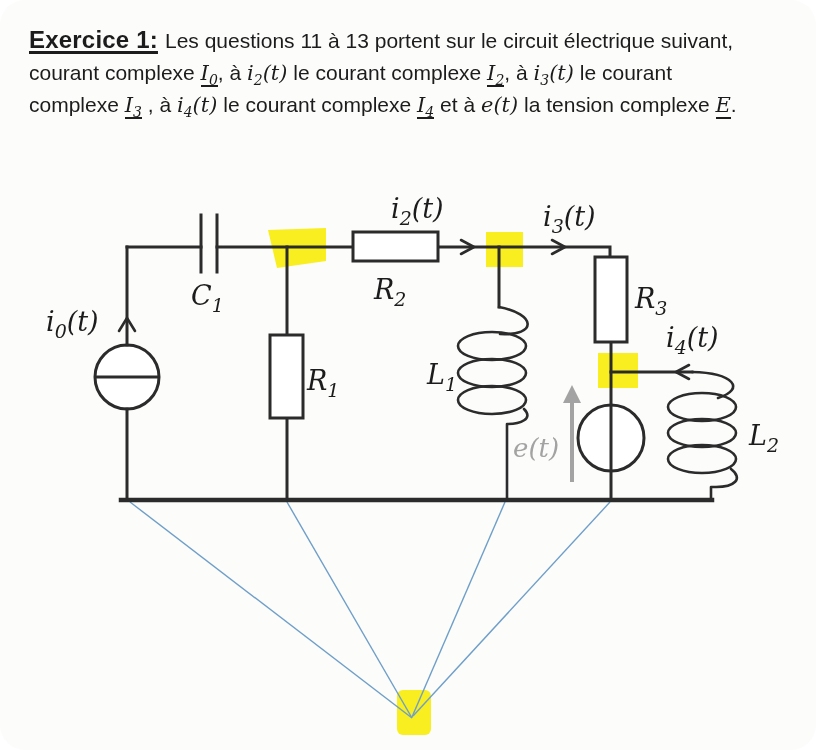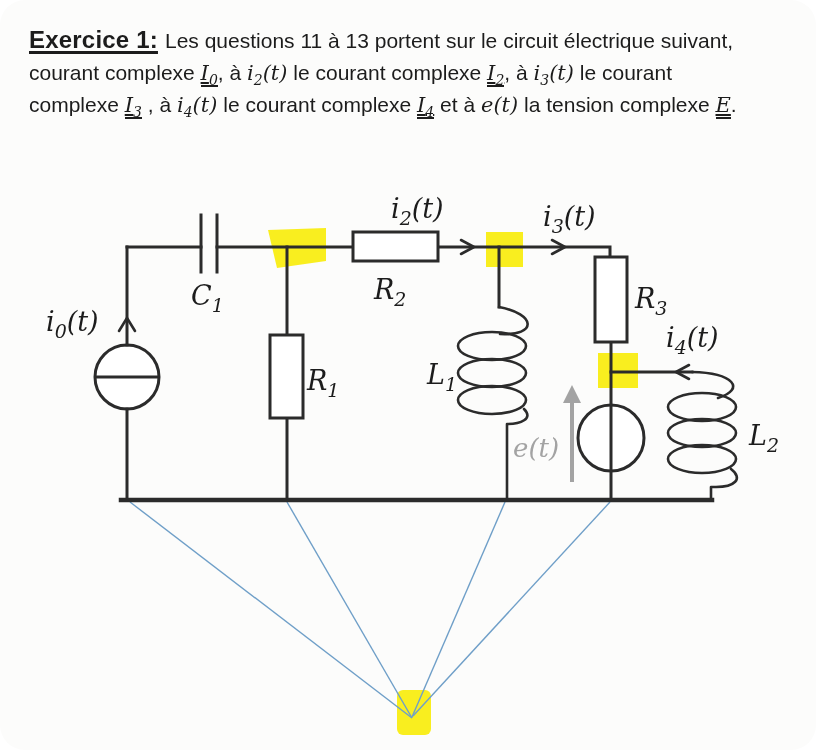--- a/index.html
+++ b/index.html
@@ -22,21 +22,21 @@
     text-decoration-thickness:2.5px;
     text-underline-offset:3px;
     margin-right:7px;
   }
   .seg-normal{font-family:"Liberation Sans",sans-serif;}
   .seg-math,.seg-math-underline{
     font-family:"DejaVu Serif","Liberation Serif",serif;
     font-style:italic;font-size:21px;
   }
   .seg-math sub,.seg-math-underline sub{font-size:14px;line-height:0;}
-  .seg-math-underline{border-bottom:2px solid currentColor;text-decoration:underline;}
+  .seg-math-underline{border-bottom:2px solid currentColor;}
   svg.circuit{position:absolute;left:0;top:0;}
   .wire{stroke:var(--wire,#2b2b2b);stroke-width:3;fill:none;stroke-linecap:square;}
   .wire-thin{stroke:var(--wire,#2b2b2b);stroke-width:2.6;fill:none;stroke-linecap:round;stroke-linejoin:round;}
   .comp{stroke:var(--wire,#2b2b2b);stroke-width:3;fill:#ffffff;}
   .rail{stroke:var(--wire,#2b2b2b);stroke-width:4.5;fill:none;stroke-linecap:square;}
   .hl{fill:var(--highlight,#f8ec00);opacity:.88;}
   .blue{stroke:var(--annotation,#6f9fc8);stroke-width:1.4;fill:none;}
   .gray-arrow{stroke:var(--muted,#a3a3a3);stroke-width:4;fill:none;}
   .gray-head{fill:var(--muted,#a3a3a3);stroke:none;}
   .clabel{font:italic 27px "DejaVu Serif","Liberation Serif",serif;fill:var(--ink,#1c1c1c);}

